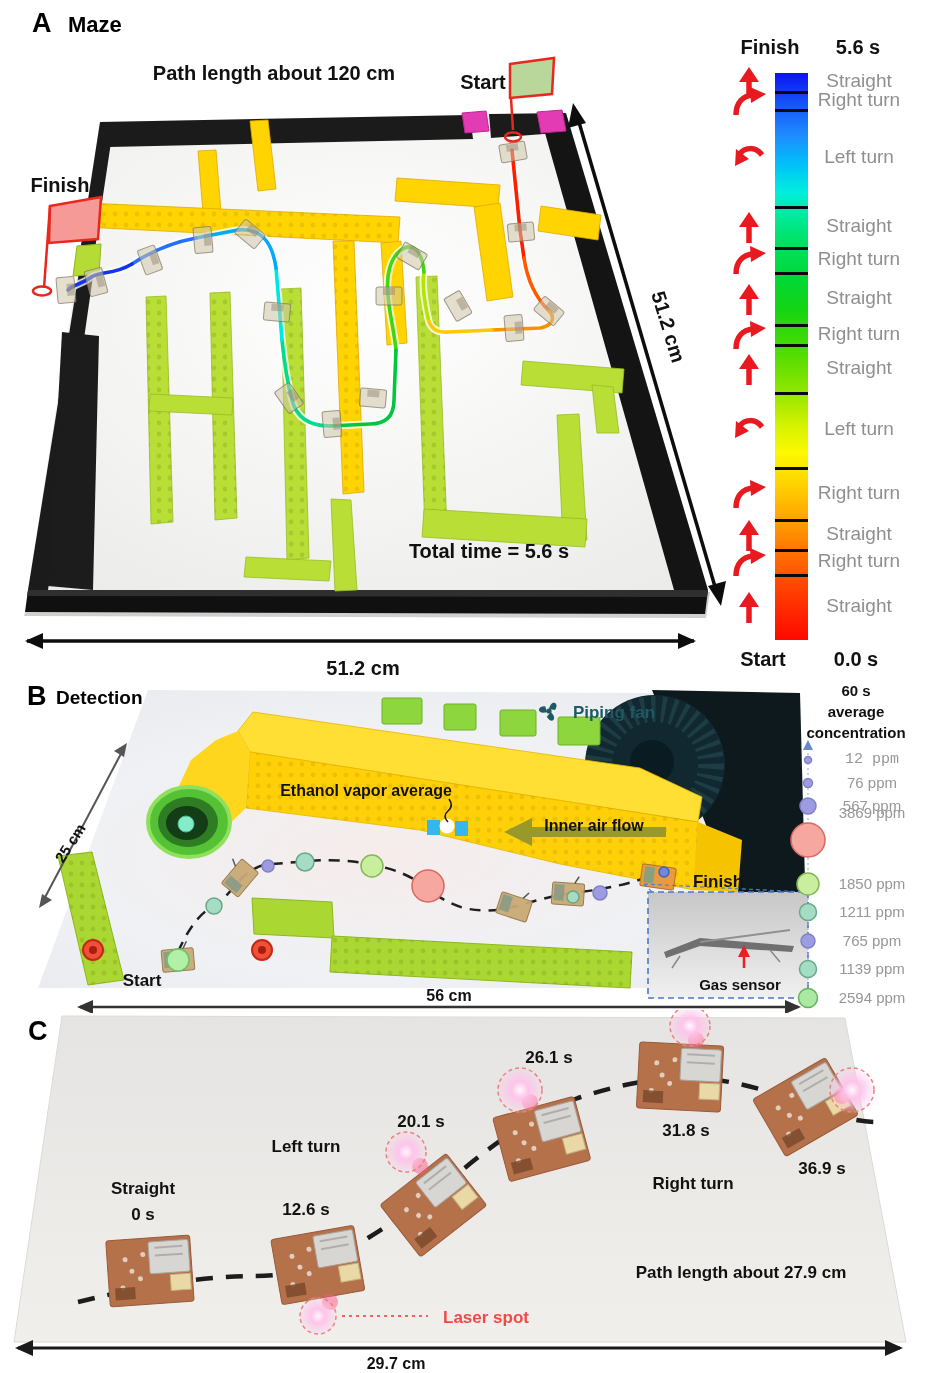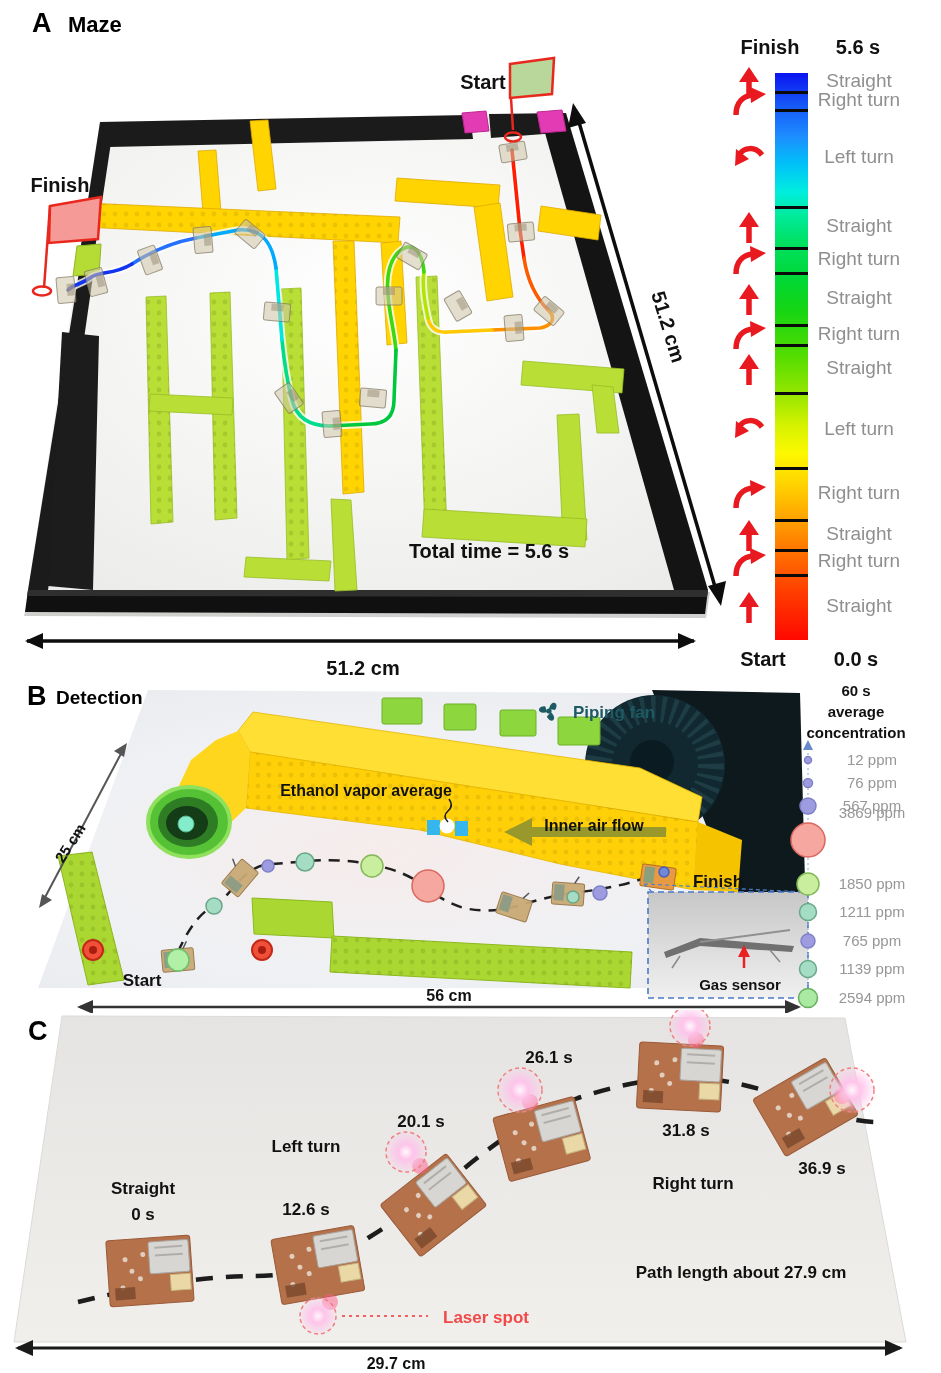--- a/index.html
+++ b/index.html
@@ -381,20 +381,21 @@
       <div class="tick" style="top: 270.5px;"></div>
       <div class="tick" style="top: 318.5px;"></div>
       <div class="tick" style="top: 393.5px;"></div>
       <div class="tick" style="top: 445.5px;"></div>
       <div class="tick" style="top: 475.5px;"></div>
       <div class="tick" style="top: 500.5px;"></div>
     </div>
   <div class="lbl cent" style="left:763px;top:659px;font-size:20px">Start</div>
   <div class="lbl cent" style="left:856px;top:659px;font-size:20px">0.0 s</div>
 
+<div class="lbl" style="left: 274px; top: 73px; font-size: 20px; transform: translate(-50%, -50%);">Path length about 120 cm</div>
     <div class="lbl" style="left: 483px; top: 82px; font-size: 20px; transform: translate(-50%, -50%);">Start</div>
     <div class="lbl" style="left: 60px; top: 185px; font-size: 20px; transform: translate(-50%, -50%);">Finish</div>
     <div class="lbl" style="left: 489px; top: 551px; font-size: 20px; transform: translate(-50%, -50%);">Total time = 5.6 s</div>
     <div class="lbl" style="left: 363px; top: 668px; font-size: 20px; transform: translate(-50%, -50%);">51.2 cm</div>
     <div class="lbl" style="left: 668px; top: 327px; font-size: 20px; transform: translate(-50%, -50%) rotate(73deg);">51.2 cm</div>
     <div class="lbl" style="left: 614px; top: 713px; font-size: 17px; color: rgb(29, 90, 100); transform: translate(-50%, -50%);">Piping fan</div>
     <div class="lbl" style="left: 366px; top: 791px; font-size: 16px; transform: translate(-50%, -50%);">Ethanol vapor average</div>
     <div class="lbl" style="left: 594px; top: 814px; font-size: 16px; transform: translate(-50%, -50%); margin-top: 12px;">Inner air flow</div>
     <div class="lbl" style="left: 142px; top: 981px; font-size: 17px; transform: translate(-50%, -50%);">Start</div>
     <div class="lbl" style="left: 718px; top: 882px; font-size: 17px; transform: translate(-50%, -50%);">Finish</div>
@@ -474,21 +475,21 @@
       </svg></div>
     <div class="llabel" style="top: 550px;">Right turn</div>
     <div class="larrow" style="top: 591px;"><svg width="30" height="34" viewBox="0 0 30 34">
         <path d="M15 32 L15 13" stroke="#e8191f" stroke-width="5.5" fill="none"></path>
         <path d="M15 1 L5 16 L25 16 Z" fill="#e8191f"></path>
       </svg></div>
     <div class="llabel" style="top: 595px;">Straight</div>
     <div class="lt" style="top: 682px;">60 s</div>
     <div class="lt" style="top: 703px;">average</div>
     <div class="lt" style="top: 724px;">concentration</div>
-    <div class="ppm" style="top: 751px;">12 ppm</div>
+    <div class="ppm" style="top: 751px; font-family: Liberation Mono, monospace;">12 ppm</div>
     <div class="ppm" style="top: 774px;">76 ppm</div>
     <div class="ppm" style="top: 797px;">567 ppm</div>
     <div class="ppm" style="top: 804px;">3869 ppm</div>
     <div class="ppm" style="top: 875px;">1850 ppm</div>
     <div class="ppm" style="top: 903px;">1211 ppm</div>
     <div class="ppm" style="top: 932px;">765 ppm</div>
     <div class="ppm" style="top: 960px;">1139 ppm</div>
     <div class="ppm" style="top: 989px;">2594 ppm</div>
   </div>
 

